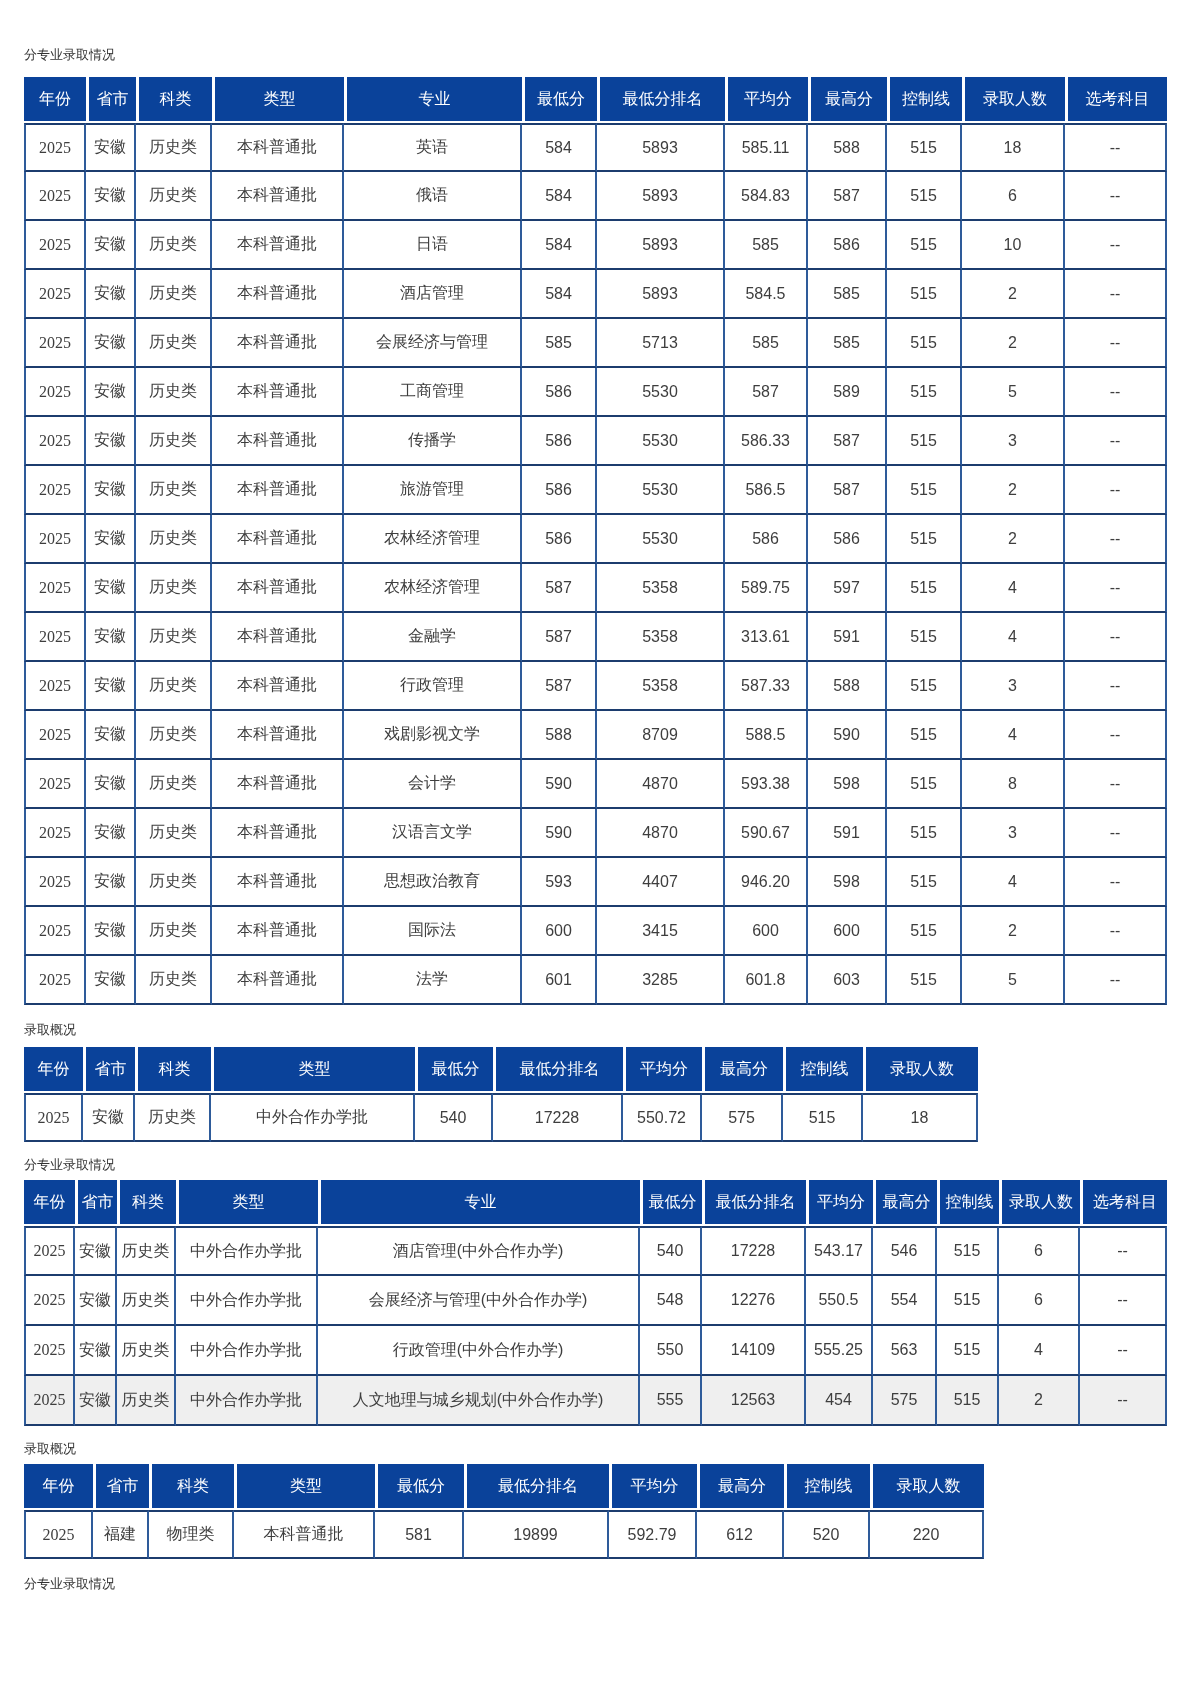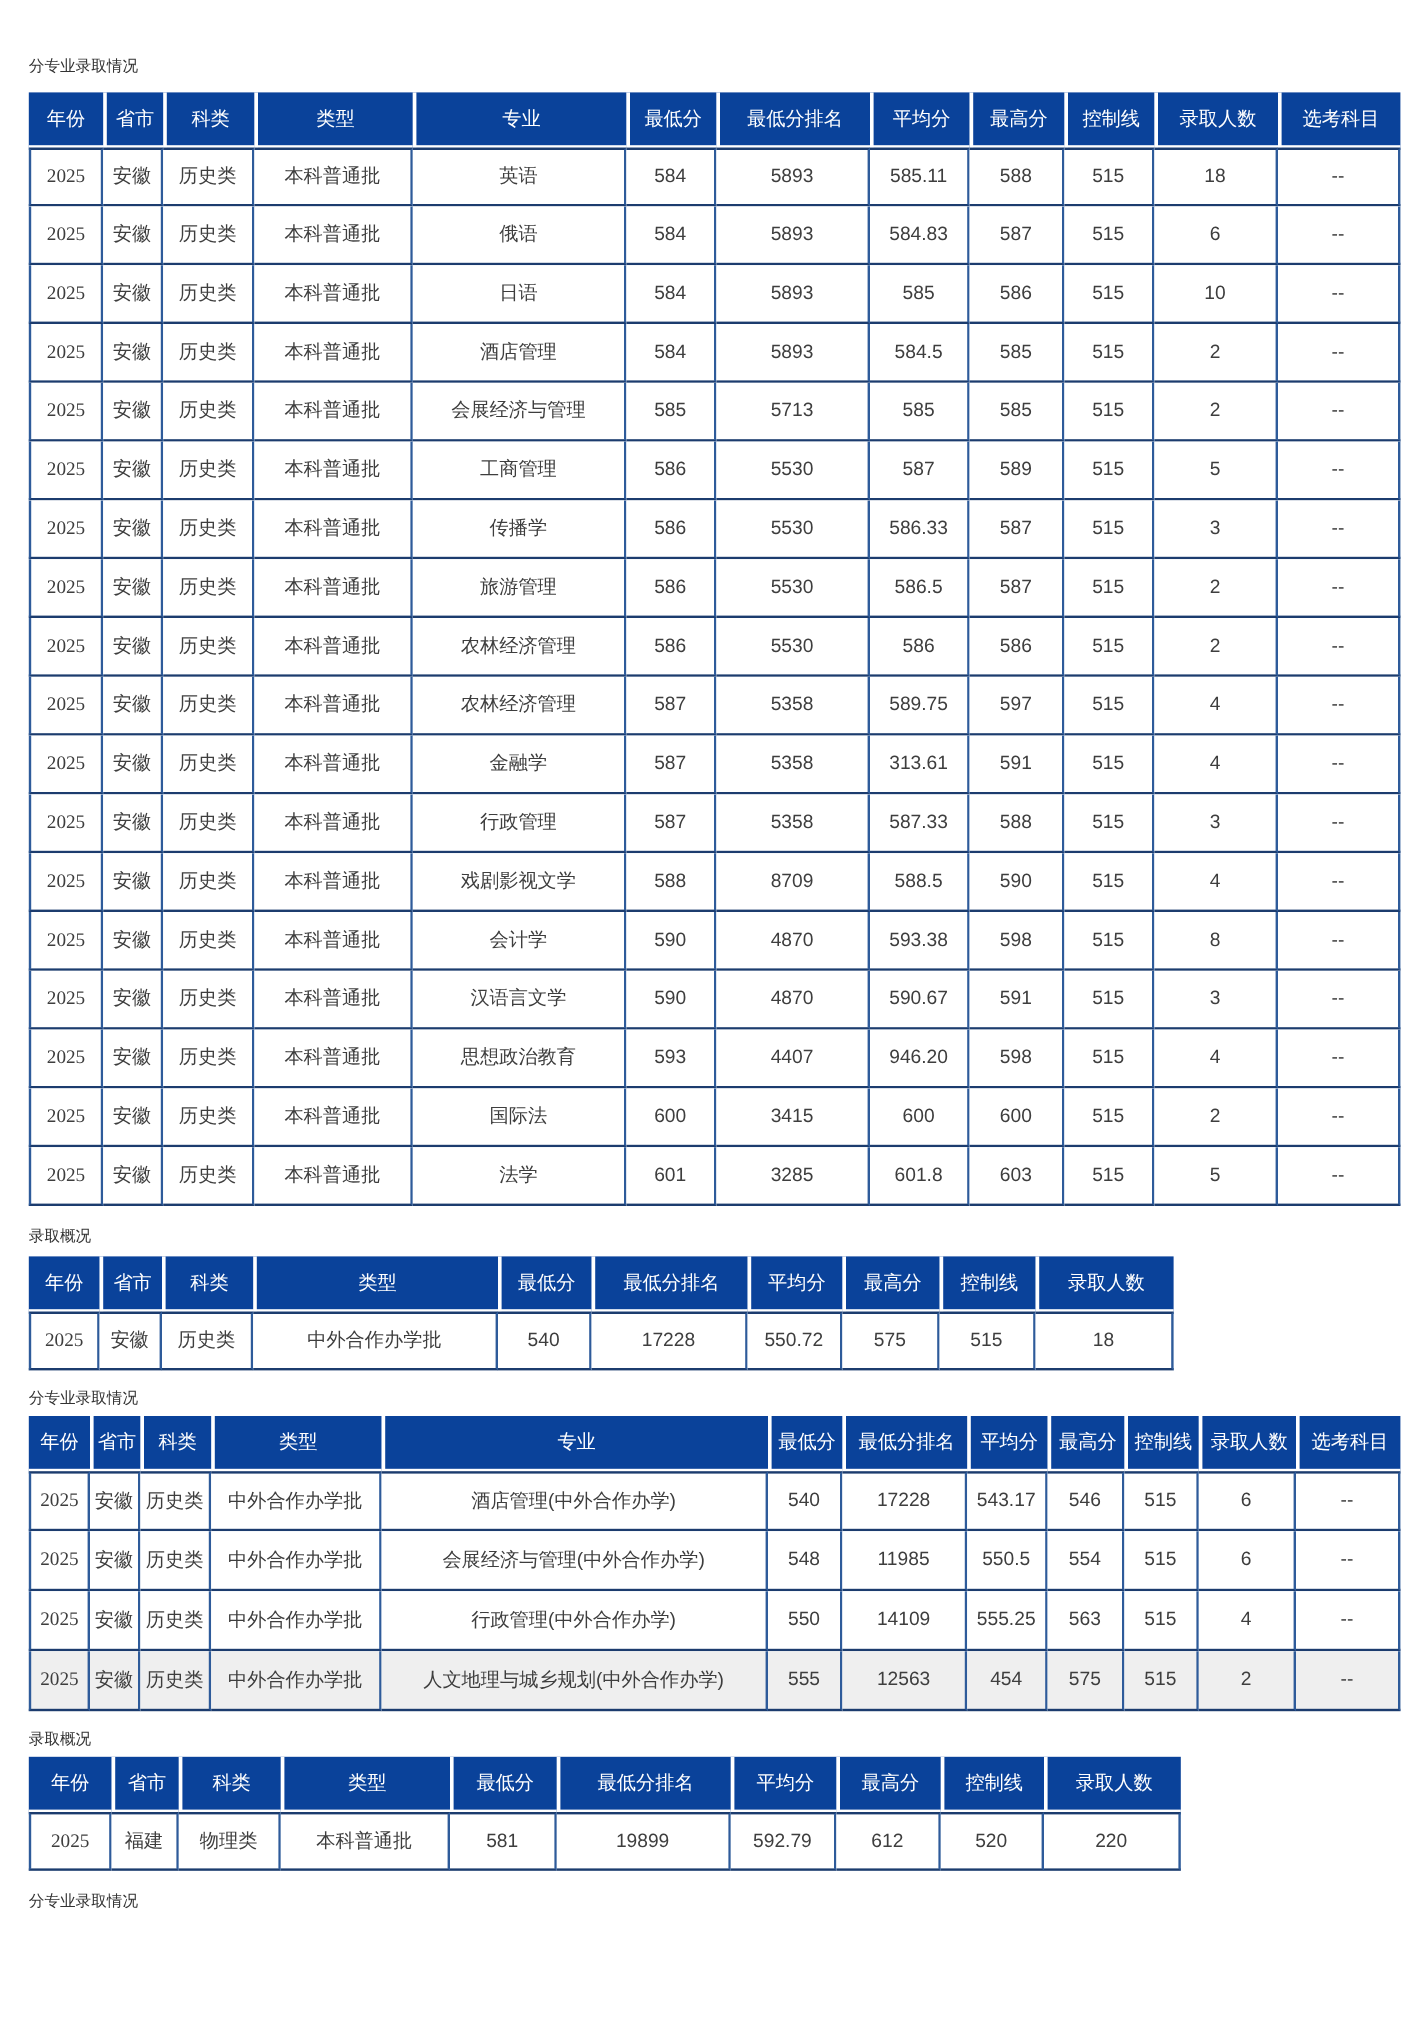--- a/index.html
+++ b/index.html
@@ -434,21 +434,21 @@
         <td>6</td>
         <td>--</td>
       </tr>
       <tr>
         <td>2025</td>
         <td>安徽</td>
         <td>历史类</td>
         <td>中外合作办学批</td>
         <td>会展经济与管理(中外合作办学)</td>
         <td>548</td>
-        <td>11985</td>
+        <td>12276</td>
         <td>550.5</td>
         <td>554</td>
         <td>515</td>
         <td>6</td>
         <td>--</td>
       </tr>
       <tr>
         <td>2025</td>
         <td>安徽</td>
         <td>历史类</td>

